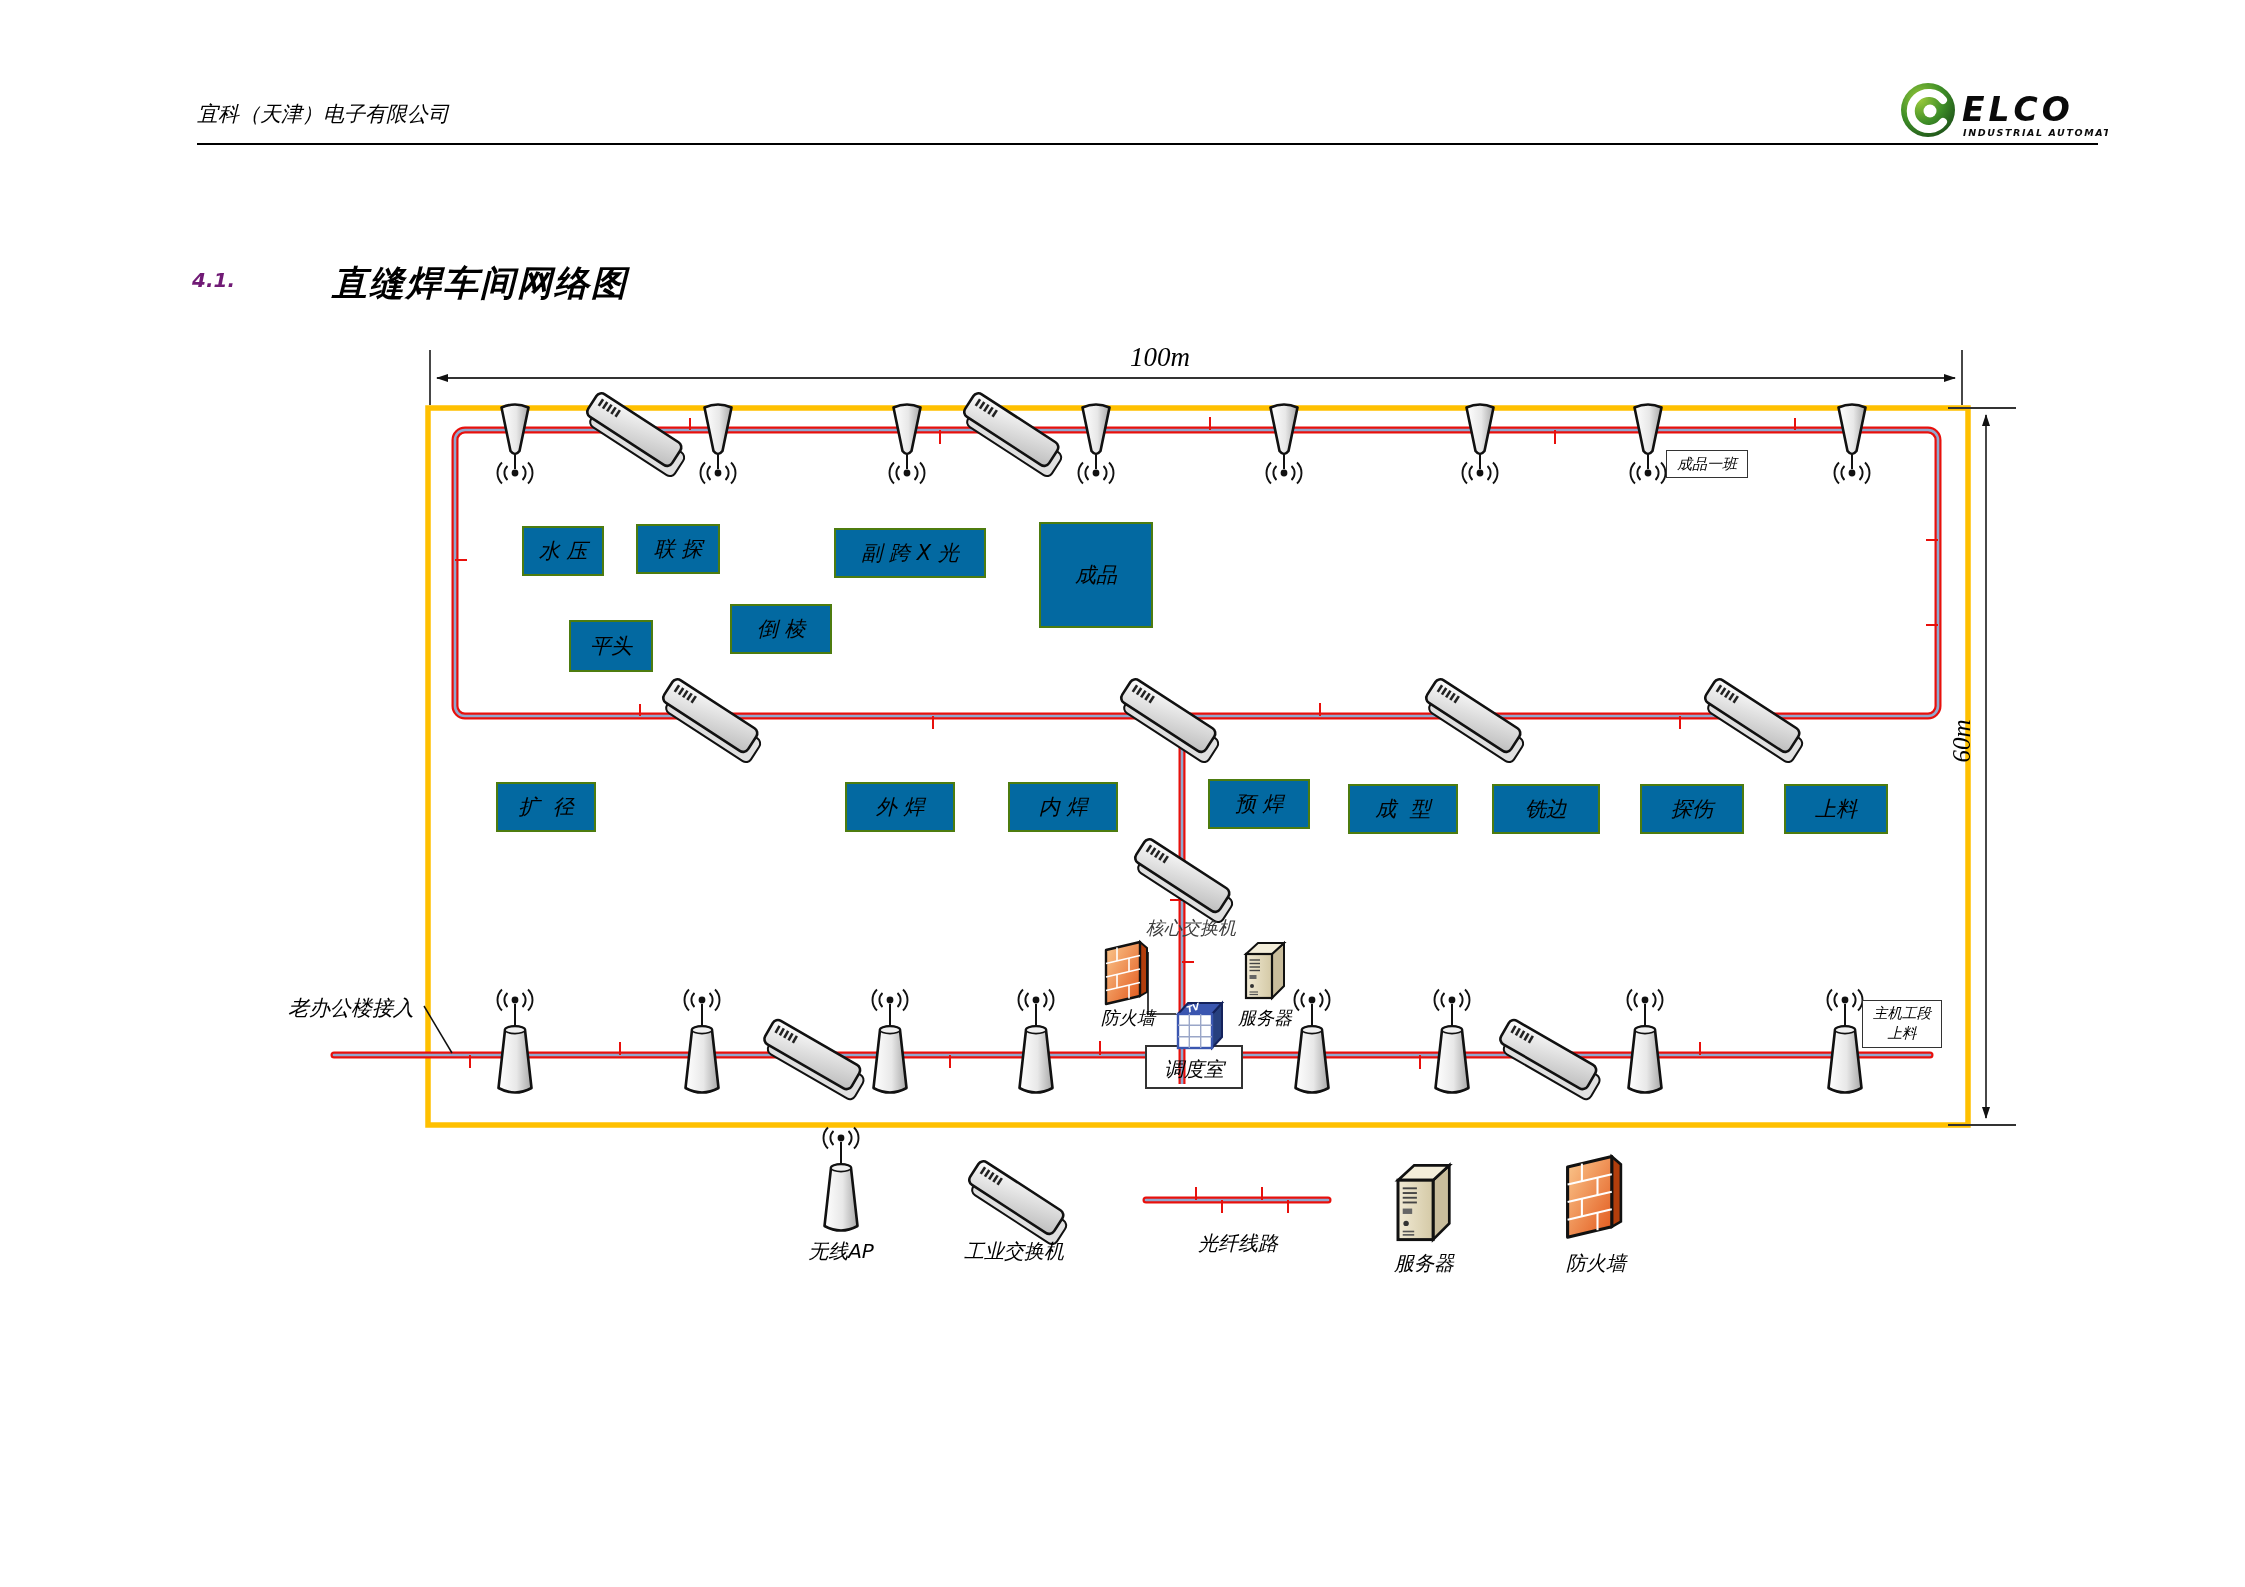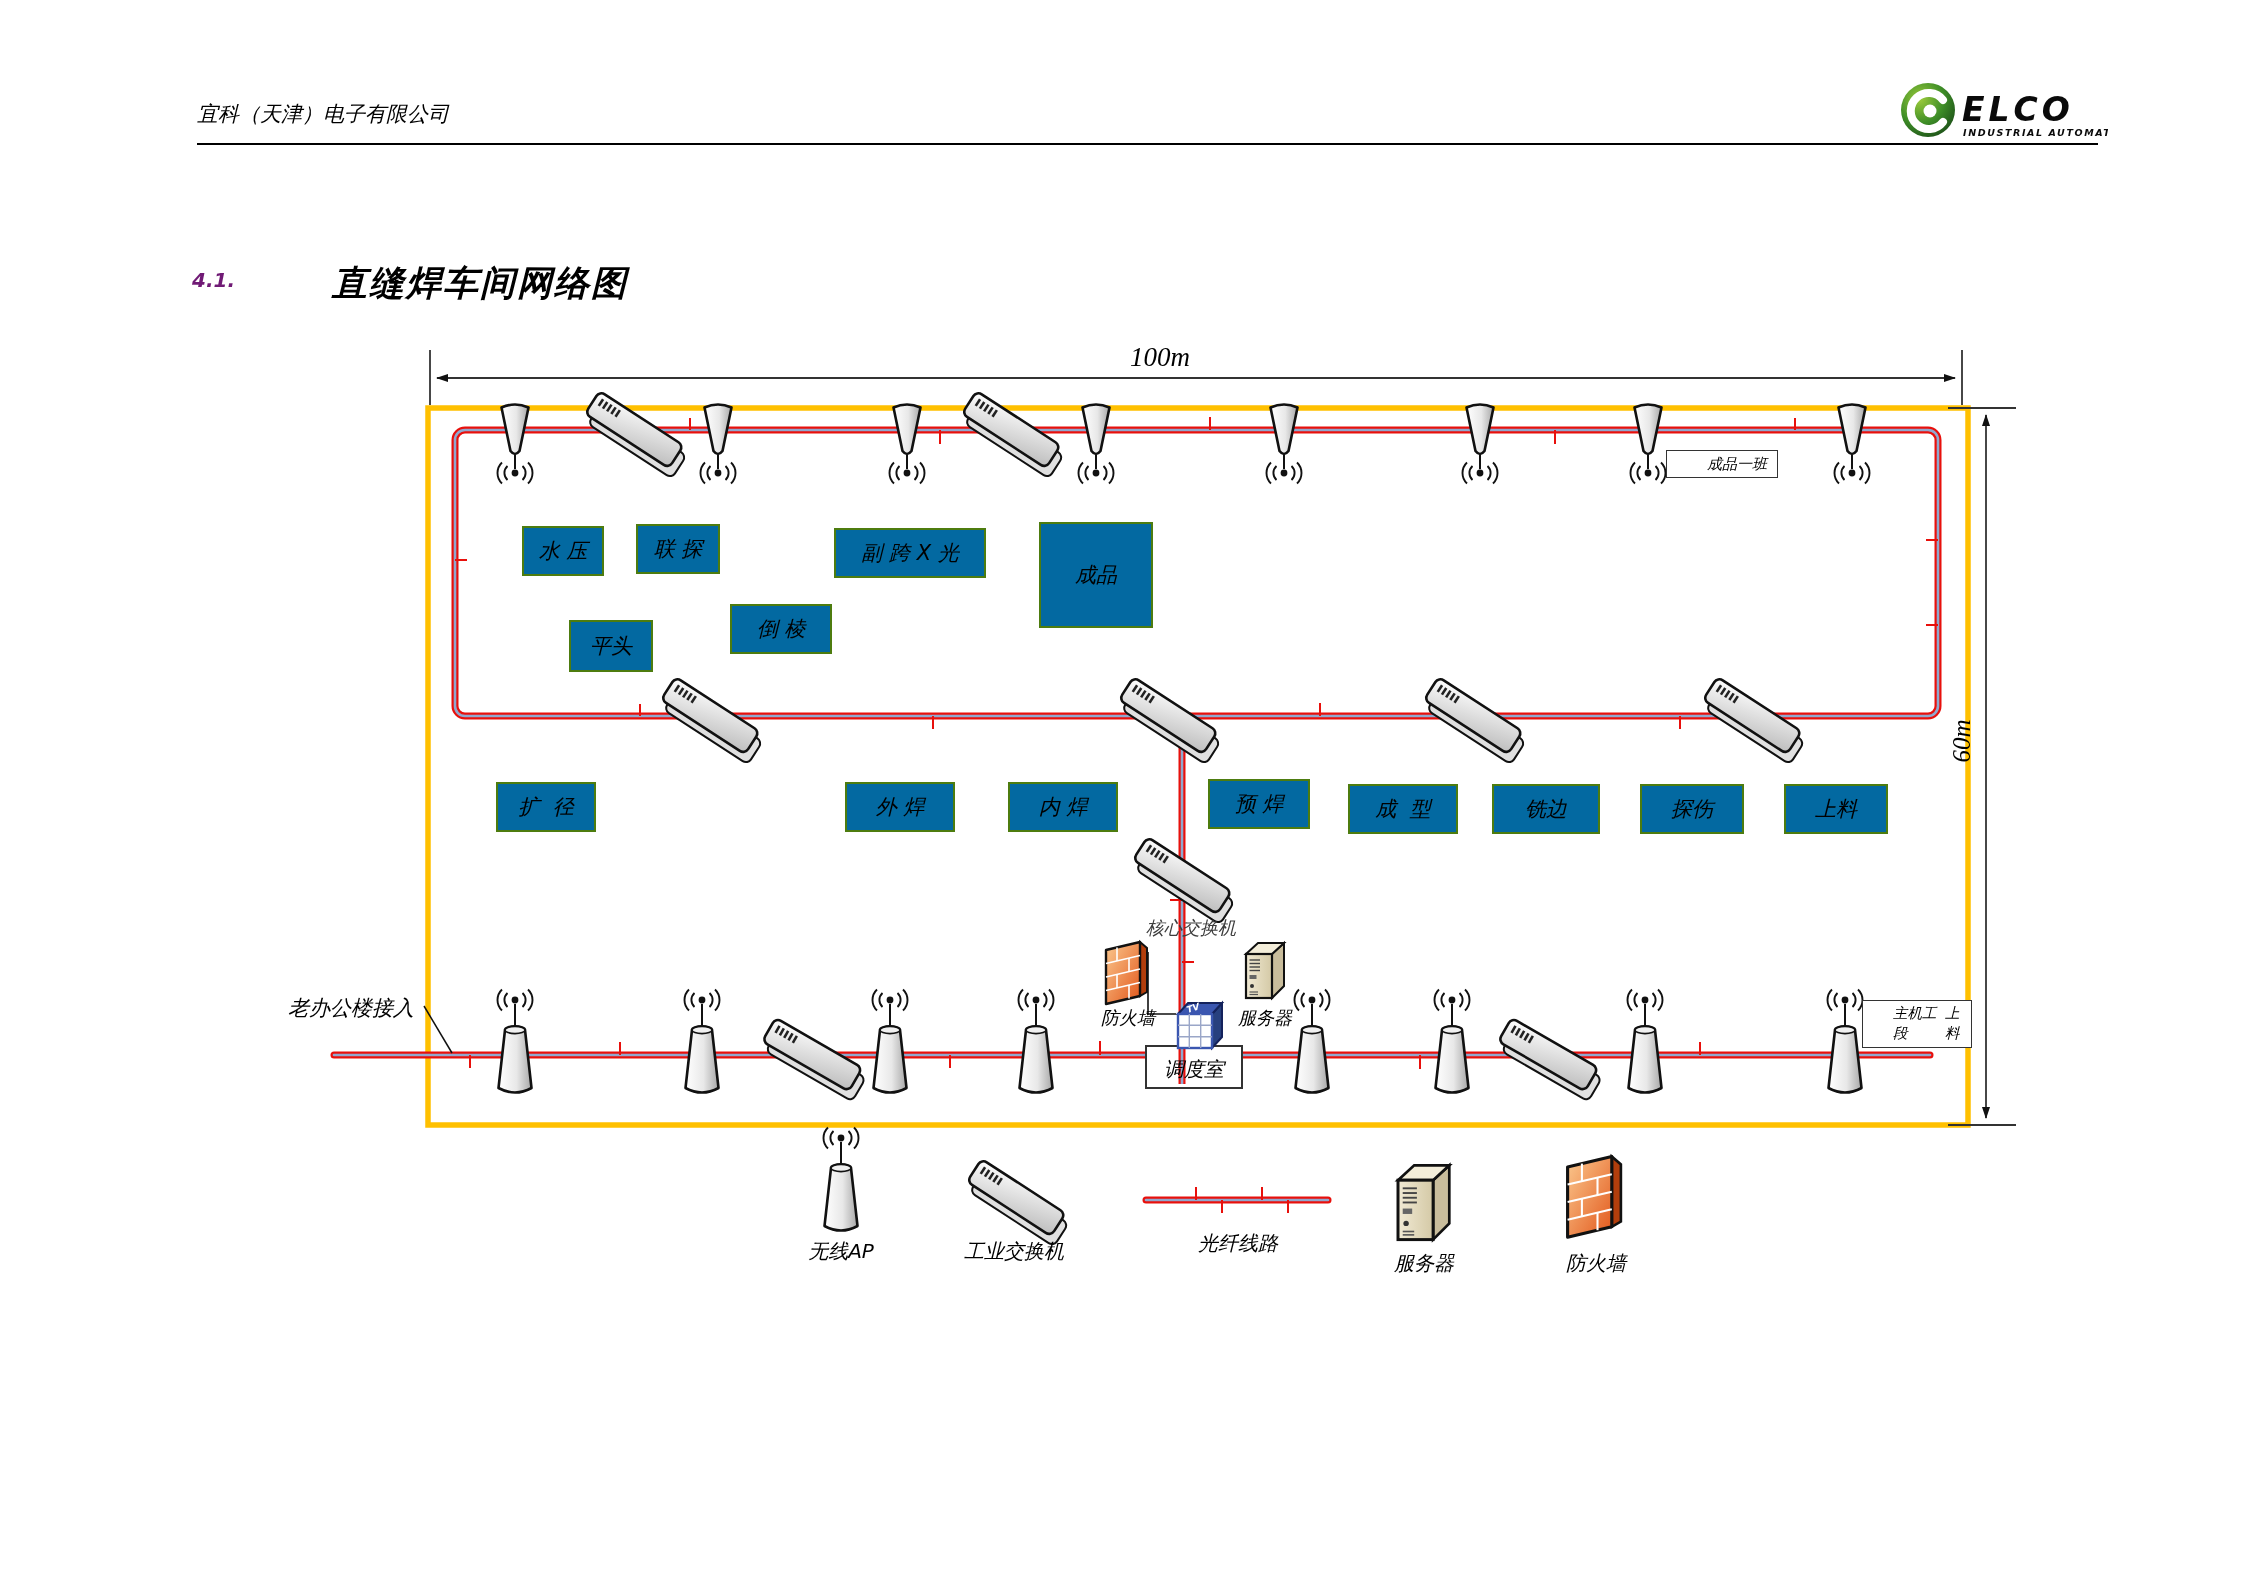--- a/index.html
+++ b/index.html
@@ -3,21 +3,21 @@
 <meta charset="utf-8">
 <style>
   html,body{margin:0;padding:0;background:#888;}
   #page{position:relative;width:2245px;height:1587px;background:#ffffff;overflow:hidden;
         font-family:"DejaVu Sans","Liberation Sans",sans-serif;font-style:italic;}
   .abs{position:absolute;}
   .layer{position:absolute;left:0;top:0;width:2245px;height:1587px;}
   .lbl{position:absolute;display:flex;align-items:center;justify-content:center;
        color:#000;white-space:pre;line-height:1.25;}
   .sbox{border:2px solid #4d7c0f;background:#0369a1;font-size:21px;}
-  .thinbox{border:1.5px solid #333;background:#fff;padding-left:30px;}
+  .thinbox{border:1.5px solid #333;background:#fff;}
   .serif{font-family:"Liberation Serif","DejaVu Serif",serif;}
   .hdr-company{position:absolute;left:197px;top:100px;font-size:21px;
        font-family:"Liberation Serif","DejaVu Serif",serif;color:#000;}
   .hdr-rule{position:absolute;left:197px;top:143px;width:1901px;height:0;border-top:2.5px solid #000;}
   .sec-num{position:absolute;left:192px;top:268px;font-size:20px;font-weight:bold;color:#701a75;}
   .sec-title{position:absolute;left:300px;top:260px;font-size:35px;font-weight:bold;color:#000;
        letter-spacing:2px;margin-left:32px;}
   .dim60{transform:rotate(-90deg);transform-origin:center center;}
   .pageno{position:absolute;left:0;top:1390px;width:2245px;text-align:center;font-size:20px;color:#000;}
   svg text{font-family:"DejaVu Sans","Liberation Sans",sans-serif;}
@@ -270,21 +270,21 @@
   <div class="lbl sbox" style="left:496px;top:782px;width:96px;height:46px">扩  径</div>
   <div class="lbl sbox" style="left:845px;top:782px;width:106px;height:46px">外 焊</div>
   <div class="lbl sbox" style="left:1008px;top:782px;width:106px;height:46px">内 焊</div>
   <div class="lbl sbox" style="left:1208px;top:779px;width:98px;height:46px">预 焊</div>
   <div class="lbl sbox" style="left:1348px;top:784px;width:106px;height:46px">成  型</div>
   <div class="lbl sbox" style="left:1492px;top:784px;width:104px;height:46px">铣边</div>
   <div class="lbl sbox" style="left:1640px;top:784px;width:100px;height:46px">探伤</div>
   <div class="lbl sbox" style="left:1784px;top:784px;width:100px;height:46px">上料</div>
 
   <div class="lbl thinbox" style="left:1666px;top:450px;width:80px;height:26px;font-size:15px">成品一班</div>
-  <div class="abs thinbox" style="left:1862px;top:1000px;width:78px;height:46px;display:flex;flex-direction:row;
+  <div class="abs thinbox" style="left:1862px;top:1000px;width:78px;height:46px;display:flex;flex-direction:column;
        align-items:center;justify-content:center;font-size:14.5px;line-height:1.35">
     <span>主机工段</span>
     <span>上料</span>
   </div>
   <div class="lbl" style="left:278px;top:994px;width:146px;height:28px;font-size:21px">老办公楼接入</div>
   <div class="lbl" style="left:1124px;top:916px;width:134px;height:24px;font-size:18px;color:#3d3d3d">核心交换机</div>
   <div class="lbl" style="left:1090px;top:1006px;width:76px;height:24px;font-size:18px">防火墙</div>
   <div class="lbl" style="left:1227px;top:1006px;width:76px;height:24px;font-size:18px">服务器</div>
 
   <div class="lbl" style="left:794px;top:1238px;width:94px;height:26px;font-size:20px">无线AP</div>

